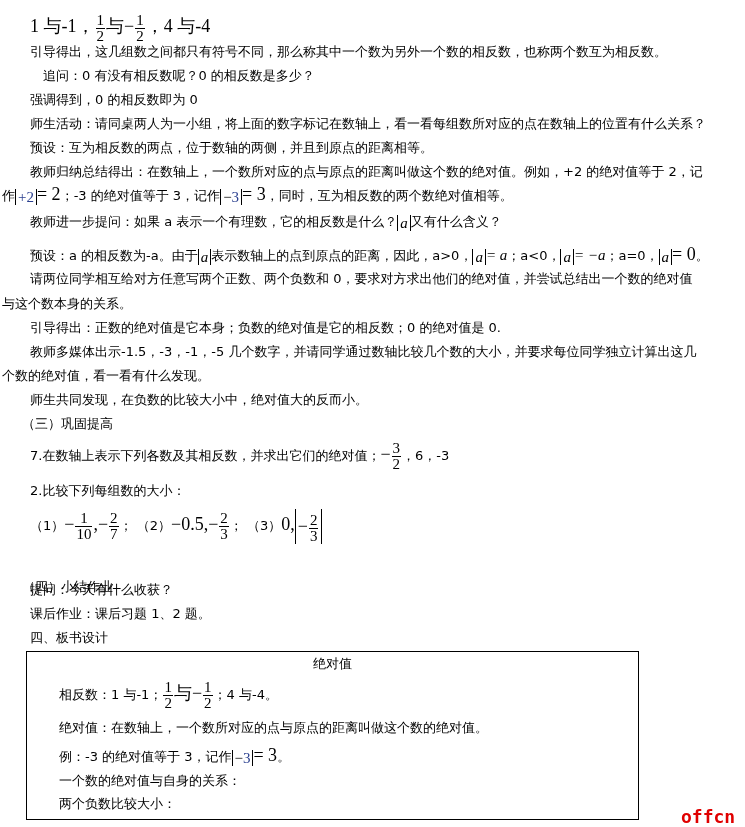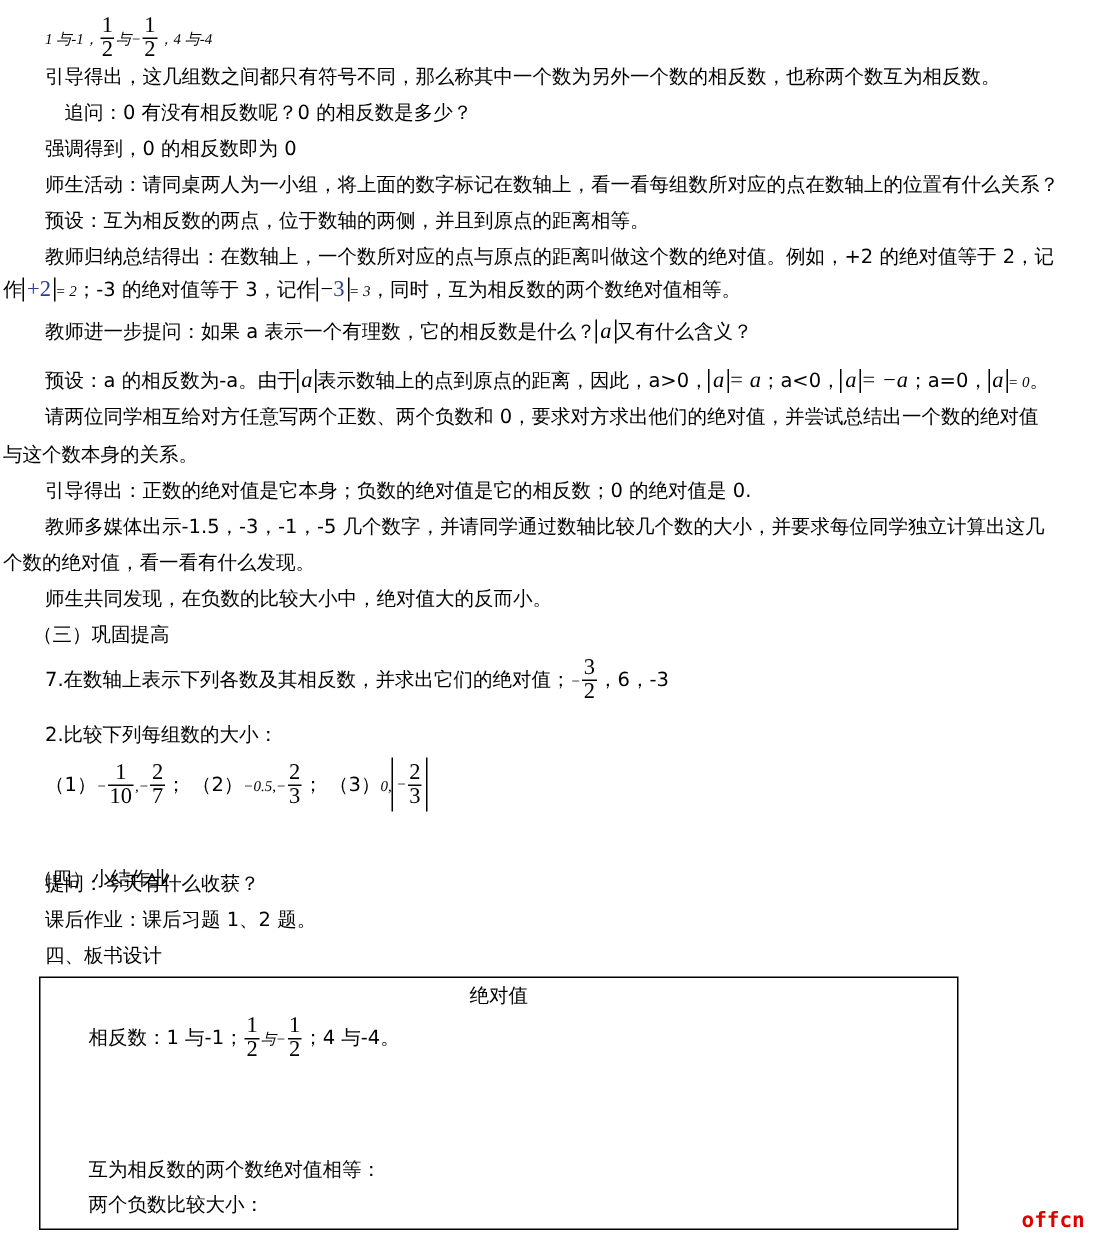--- a/index.html
+++ b/index.html
@@ -1,34 +1,34 @@
 <!DOCTYPE html>
 <html><head>
 <meta charset="utf-8">
 <style>
   html, body { margin: 0; padding: 0; background: #ffffff; }
   body {
     width: 745px; height: 827px; position: relative; overflow: hidden;
     font-family: "DejaVu Sans", sans-serif; font-size: 13px; color: #000;
   }
   .ln { position: absolute; white-space: nowrap; line-height: 18px; }
-  .math { font-family: "Liberation Serif", serif; font-size: 10px; font-style: italic; }
+  .math { font-family: "Liberation Serif", serif; font-size: 18px; }
   .mi { font-family: "Liberation Serif", serif; font-style: italic; font-size: 15px; }
   .frac { display: inline-flex; flex-direction: column; align-items: center; vertical-align: middle;
           font-family: "Liberation Serif", serif; font-size: 15px; line-height: 15px; margin: 0 1px; }
   .frac .num { padding: 0 1px; }
   .frac .bar { border-top: 1px solid #000; width: 100%; height: 0; }
   .frac .den { padding: 0 1px; }
   .abs { display: inline-block; border-left: 1px solid #000; border-right: 1px solid #000;
          padding: 0 2px; line-height: 16px; font-family: "Liberation Serif", serif; font-size: 15px; vertical-align: middle; }
   .abs.tall { line-height: 16px; padding: 0 2px; }
   .blue { color: #2a3f8f; }
   .box { position: absolute; left: 26px; top: 651px; width: 611px; height: 167px; border: 1px solid #000; }
   .box-title { position: absolute; left: 0; right: 0; top: 3px; text-align: center; }
-  .watermark { position: absolute; left: 681px; top: 806px; color: #e00000; font-family: "DejaVu Sans Mono", monospace; font-size: 14px; font-weight: bold; }
+  .watermark { position: absolute; left: 681px; top: 806px; color: #e00000; font-family: "DejaVu Sans Mono", monospace; font-size: 18px; font-weight: bold; }
 </style>
 </head>
 <body>
 
 <div class="ln" style="left:30px; top:8px; line-height:36px;">
   <span class="math">1 与-1，</span><span class="frac">
       <span class="num">1</span>
       <span class="bar"></span>
       <span class="den">2</span>
     </span><span class="math">与−</span><span class="frac">
@@ -109,17 +109,21 @@
     <span>相反数：1 与-1；</span><span class="frac">
         <span class="num">1</span>
         <span class="bar"></span>
         <span class="den">2</span>
       </span><span class="math">与−</span><span class="frac">
         <span class="num">1</span>
         <span class="bar"></span>
         <span class="den">2</span>
       </span><span>；4 与-4。</span>
   </div>
-  <div class="ln" style="left:32px; top:120px;">互为相反数的两个数绝对值相等：</div>
+  <div class="ln" style="left:32px; top:67px;">绝对值：在数轴上，一个数所对应的点与原点的距离叫做这个数的绝对值。</div>
+  <div class="ln" style="left:32px; top:94px;">
+    <span>例：-3 的绝对值等于 3，记作</span><span class="abs"><span>−</span><span class="blue">3</span></span><span class="math">= 3</span><span>。</span>
+  </div>
+  <div class="ln" style="left:32px; top:120px;">一个数的绝对值与自身的关系：</div>
   <div class="ln" style="left:32px; top:143px;">两个负数比较大小：</div>
 </div>
 
 <div class="watermark">offcn</div>
 
 </body></html>

